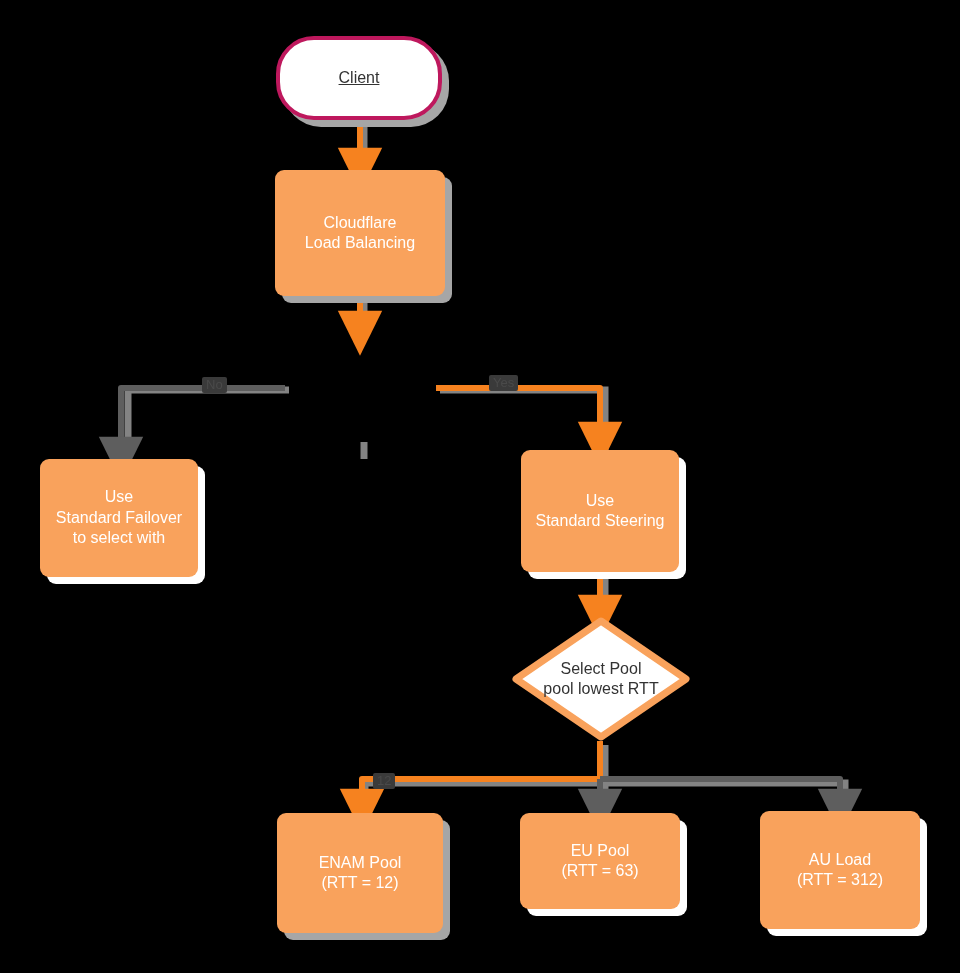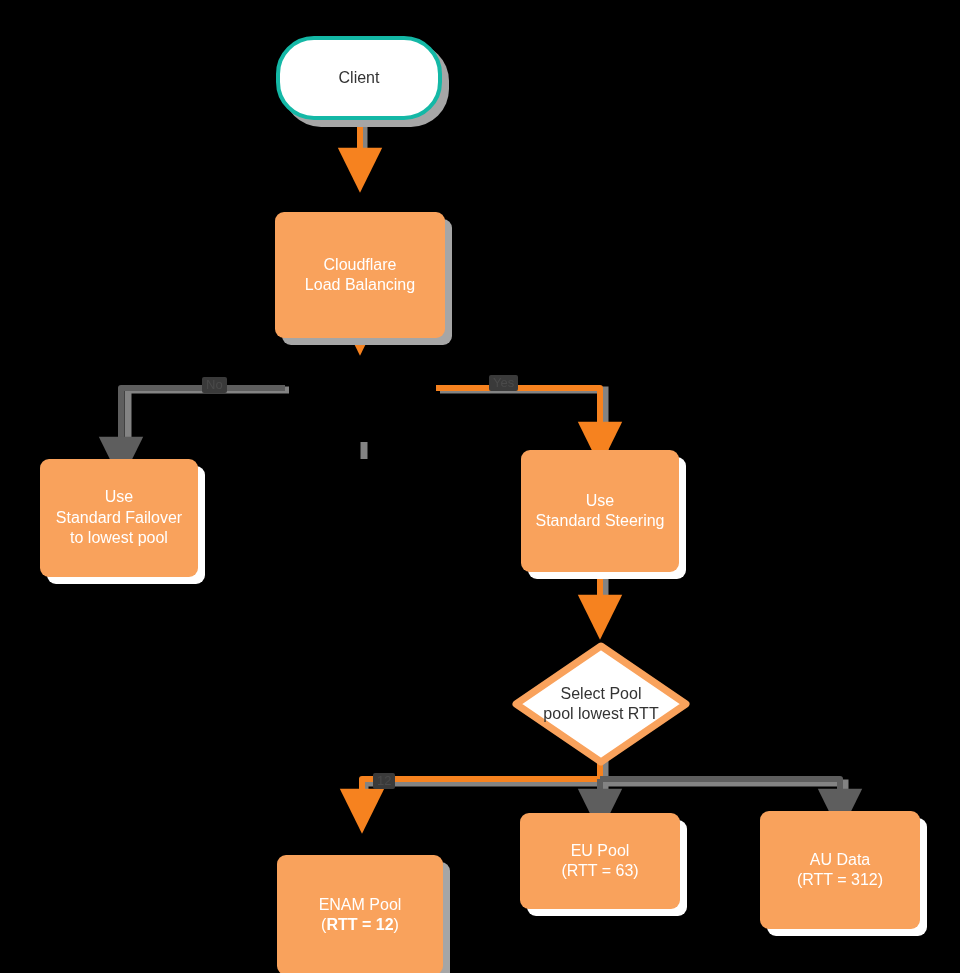--- a/index.html
+++ b/index.html
@@ -35,36 +35,36 @@
   }
   
   .box {
     background: #f9a25c;
     border-radius: 9px;
     color: #ffffff;
     font-size: 16px;
   }
   .box.shadow-gray {
     box-shadow: 7px 7px 0 0 #a6a6a6;
-    margin-top: 42px;
   }
   .box.shadow-white {
     box-shadow: 7px 7px 0 0 #ffffff;
   }
   .box .label { padding: 0 8px; }
-  .box .bold { font-weight: bold; }
+  .box .bold { font-weight: normal; }
 
   
   .stadium {
     background: #ffffff;
-    border: 4px solid #14b8a6;
+    border: 4px solid #be185d;
     border-radius: 38px;
     color: #333333;
     font-size: 16px;
     box-shadow: 7px 7px 0 0 #a6a6a6;
+    text-decoration: underline;
   }
 
   
   .diamond {
     background: transparent;
     color: #333333;
     font-size: 16px;
   }
   .diamond .dia-shape {
     position: absolute;
@@ -149,32 +149,32 @@
       <div>Cloudflare</div>
       <div>Load Balancing</div>
     </div>
   </div>
 
 
   <div class="node box shadow-white" style="left:40px; top:459px; width:158px; height:118px;">
     <div class="label">
       <div>Use</div>
       <div>Standard Failover</div>
-      <div>to lowest pool</div>
+      <div>to select with</div>
     </div>
   </div>
 
   <div class="node box shadow-white" style="left:521px; top:450px; width:158px; height:122px;">
     <div class="label">
       <div>Use</div>
       <div>Standard Steering</div>
     </div>
   </div>
 
-  <div class="node diamond" style="left:512px; top:642px; width:178px; height:124px;align-items:center;">
+  <div class="node diamond" style="left:512px; top:617px; width:178px; height:124px;align-items:center;">
     <svg class="dia-shape" viewBox="0 0 178 124" preserveAspectRatio="none">
       <polygon points="89,4 174,62 89,120 4,62" fill="#ffffff" stroke="#f9a25c" stroke-width="7" stroke-linejoin="round"></polygon>
     </svg>
     <div class="label">
       <div>Select Pool</div>
       <div>pool lowest RTT</div>
     </div>
   </div>
 
   <div class="node box shadow-gray" style="left:277px; top:813px; width:166px; height:120px;">
@@ -188,21 +188,21 @@
 
   <div class="node box shadow-white" style="left:520px; top:813px; width:160px; height:96px;">
     <div class="label">
       <div>EU Pool</div>
       <div>(RTT = 63)</div>
     </div>
   </div>
 
   <div class="node box shadow-white" style="left:760px; top:811px; width:160px; height:118px;">
     <div class="label">
-      <div>AU Data</div>
+      <div>AU Load</div>
       <div>(RTT = 312)</div>
     </div>
   </div>
 
   <div class="edge-label" style="left:202px; top:377px;">No</div>
 
   <div class="edge-label" style="left:489px; top:375px;">Yes</div>
 
   <div class="edge-label" style="left:373px; top:773px;">12</div>
 

